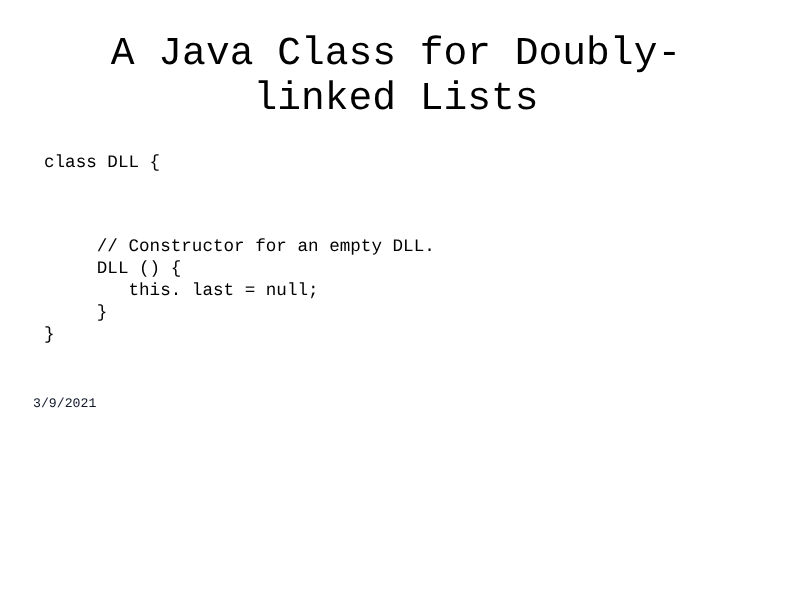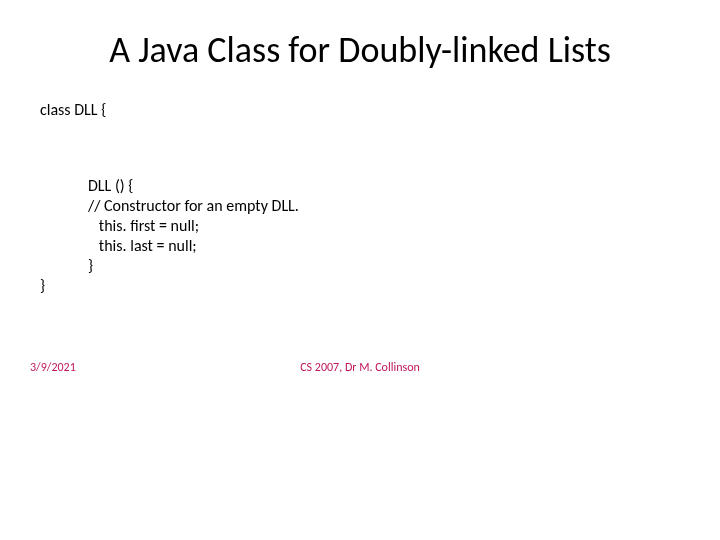--- a/index.html
+++ b/index.html
@@ -1,42 +1,40 @@
 <!DOCTYPE html>
 <html><head>
 <meta charset="utf-8">
 <style>
   * { margin: 0; padding: 0; box-sizing: border-box; }
   html, body { width: 720px; height: 540px; background: #fff; font-family: Calibri, Arial, sans-serif; color: #000; }
-  .slide { width: 720px; height: 392px; position: relative; padding: 24px 40px 0 40px; }
+  .slide { width: 720px; height: 392px; position: relative; padding: 24px 40px 0 40px; font-family: Liberation Mono, monospace; }
   .title { font-size: 36px; font-weight: 400; text-align: center; margin-top: 4px; margin-bottom: 28px; letter-spacing: 0px; }
   .code-block { font-size: 16px; line-height: 1.25; }
   .line { white-space: pre; }
   .indent-1 { padding-left: 48px; }
   .spacer { height: 28px; }
-  .footer { position: absolute; bottom: 18px; left: 0; width: 100%; display: flex; justify-content: space-between; padding: 0 30px 0 30px; font-size: 12px; color: #be185d; }
+  .footer { position: absolute; bottom: 18px; left: 0; width: 100%; display: flex; justify-content: space-between; padding: 0 30px 0 30px; font-size: 12px; color: #0f172a; }
   .footer-date { }
   .footer-center { position: absolute; left: 50%; transform: translateX(-50%); }
 </style>
 </head>
 <body>
 
 <div class="slide">
   <h1 class="title">A Java Class for Doubly-linked Lists</h1>
 
   <div class="code-block">
     <div class="line">class DLL {</div>
     <div class="spacer"></div>
     <div class="spacer"></div>
+    <div class="line indent-1">// Constructor for an empty DLL.</div>
     <div class="line indent-1">DLL () {</div>
-    <div class="line indent-1">// Constructor for an empty DLL.</div>
-    <div class="line indent-1">   this. first = null;</div>
     <div class="line indent-1">   this. last = null;</div>
     <div class="line indent-1">}</div>
     <div class="line">}</div>
   </div>
 
   <div class="footer">
     <span class="footer-date">3/9/2021</span>
-    <span class="footer-center">CS 2007,  Dr M. Collinson</span>
     <span></span>
   </div>
 </div>
 
 </body></html>

